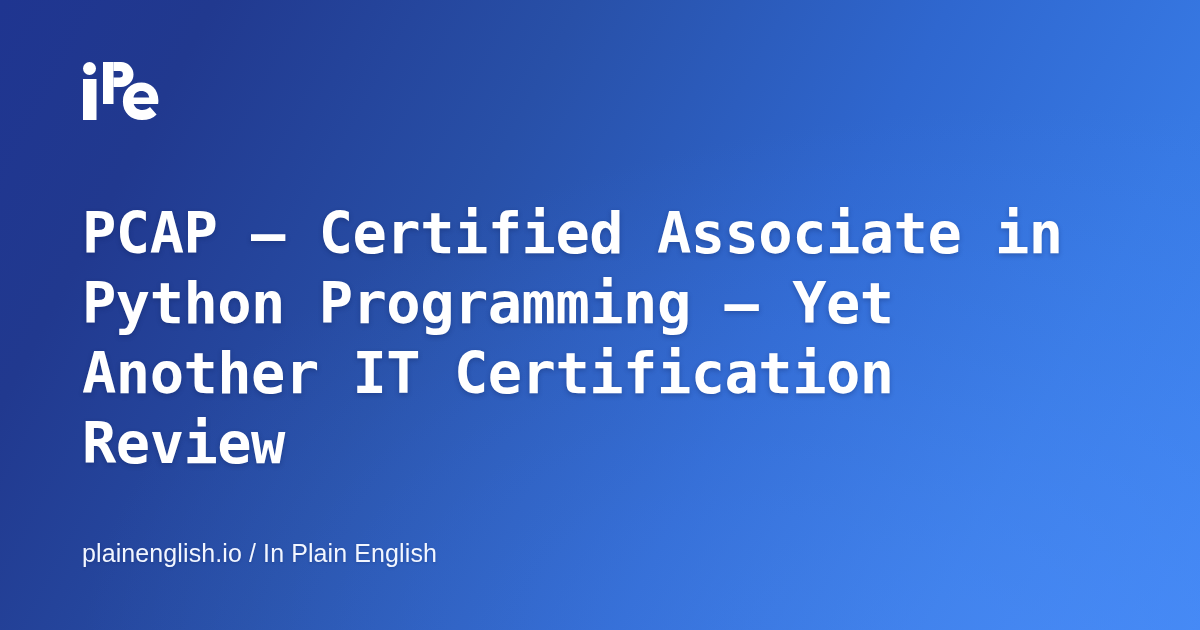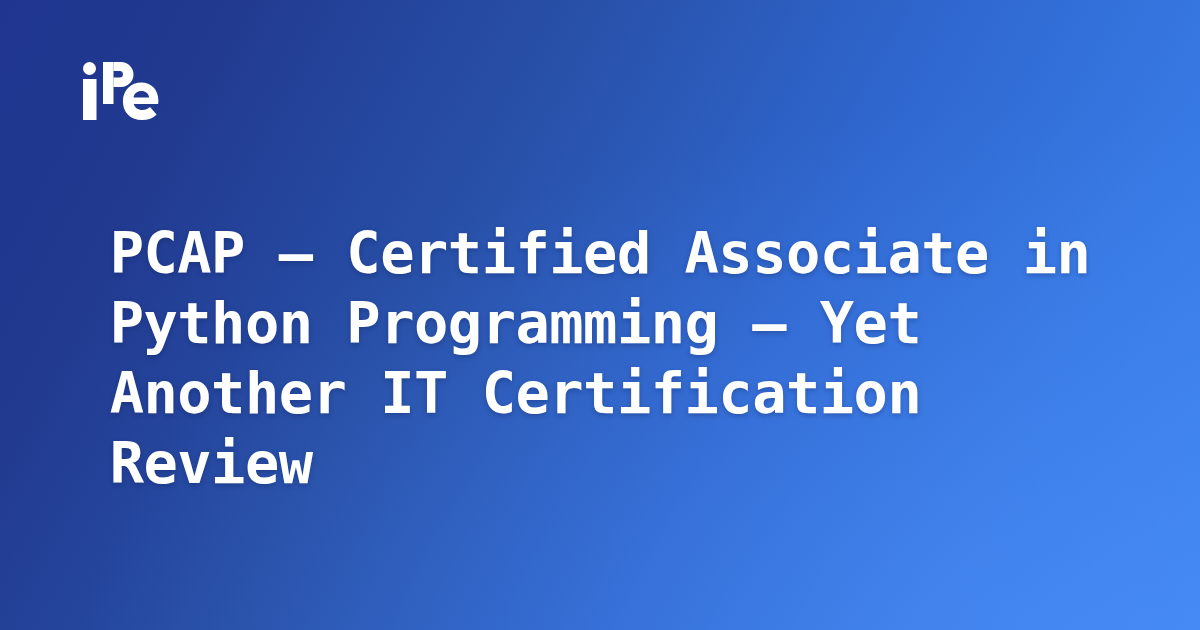--- a/index.html
+++ b/index.html
@@ -60,21 +60,20 @@
   }
   .logo svg { display: block; }
 
   
   .title-wrap {
     flex: 1 1 auto;
     display: flex;
     flex-direction: column;
     justify-content: center;
     margin-top: 4px;
-    align-items: center;
   }
   .title {
     margin: 0;
     font-family: "DejaVu Sans Mono", "Liberation Mono", monospace;
     font-weight: 700;
     font-size: 57px;
     line-height: 70px;
     letter-spacing: -0.5px;
     color: #ffffff;
     text-shadow: 0 2px 5px rgba(10, 28, 80, 0.30);
@@ -119,15 +118,16 @@
       </svg>
     </div>
 
     <div class="title-wrap">
       <h1 class="title">PCAP — Certified Associate in
 Python Programming — Yet
 Another IT Certification
 Review</h1>
     </div>
 
+    <div class="footer">plainenglish.io / In Plain English</div>
 
   </div>
 </div>
 
 </body></html>

